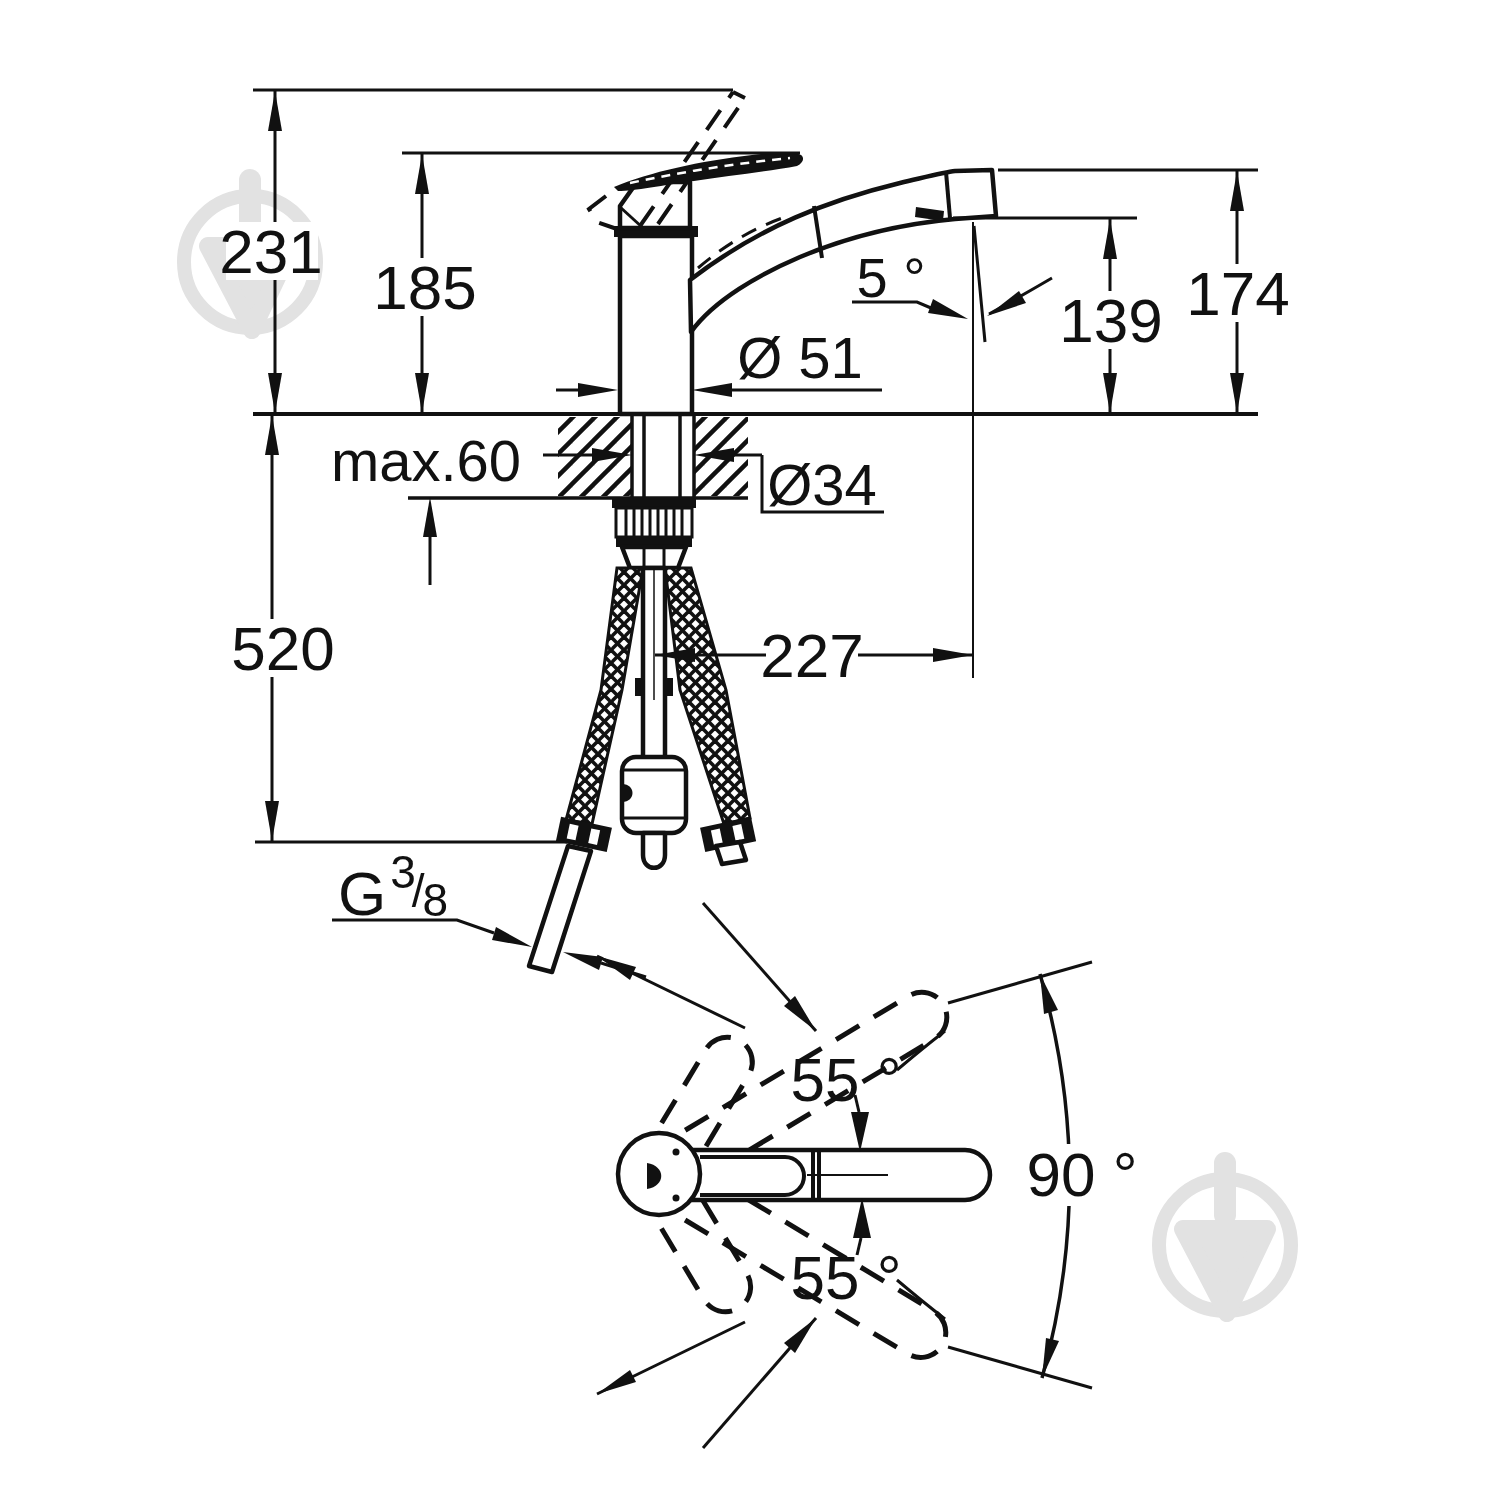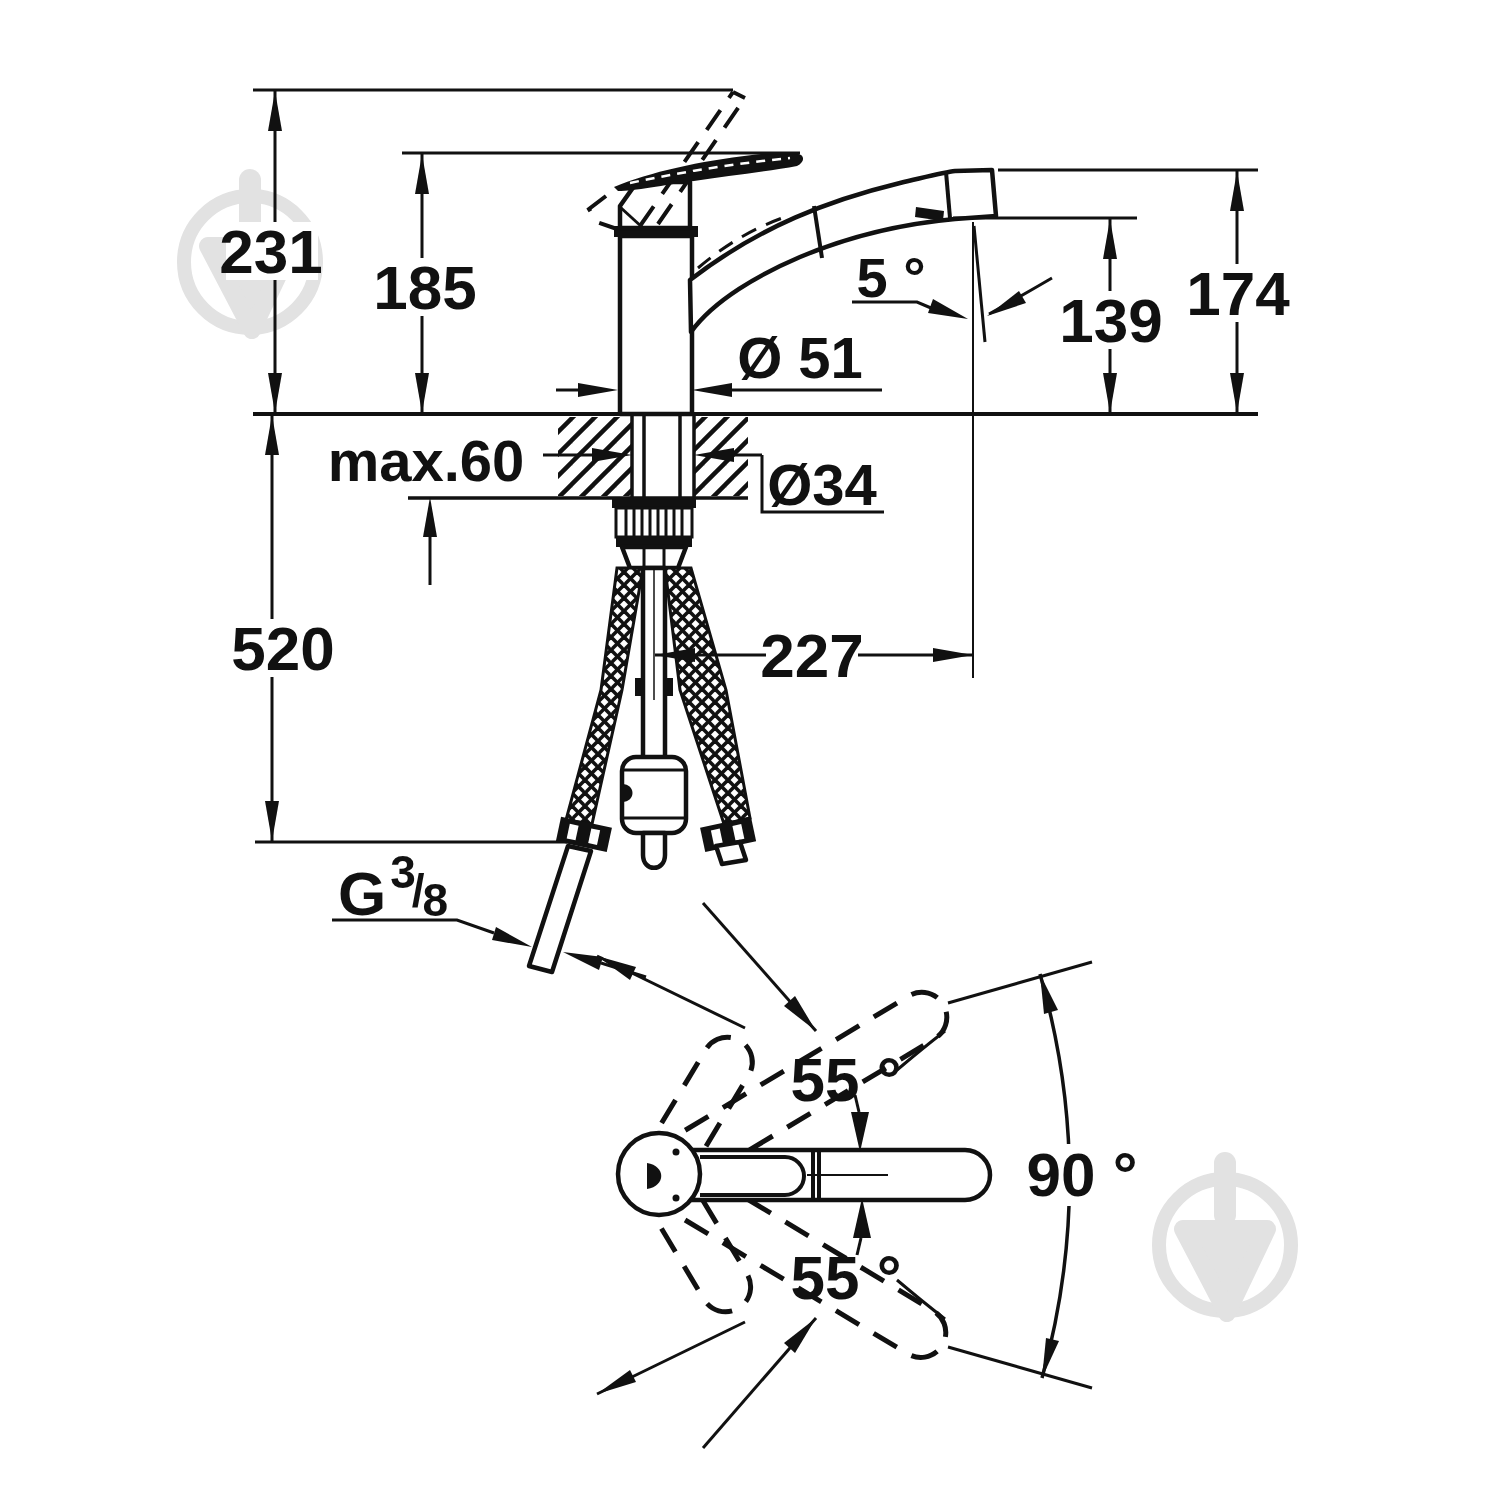--- a/index.html
+++ b/index.html
@@ -1,16 +1,16 @@
 <!DOCTYPE html>
 <html><head>
 <meta charset="utf-8">
 <style>
   html,body{margin:0;padding:0;background:#fff;}
-  .stage{width:1500px;height:1500px;position:relative;background:#fff;overflow:hidden;font-weight:bold;}
+  .stage{width:1500px;height:1500px;position:relative;background:#fff;overflow:hidden;}
   svg{display:block;}
   text{font-family:"Liberation Sans","DejaVu Sans",sans-serif;fill:#111;}
   .dimtxt{font-size:62px;}
   .midtxt{font-size:58px;}
   .smtxt{font-size:56px;}
   .outline{fill:#ffffff;stroke:#111;stroke-width:4.5;stroke-linejoin:round;}
   .ink{stroke:#111;}
   .nofill{fill:none;}
 </style>
 </head>

